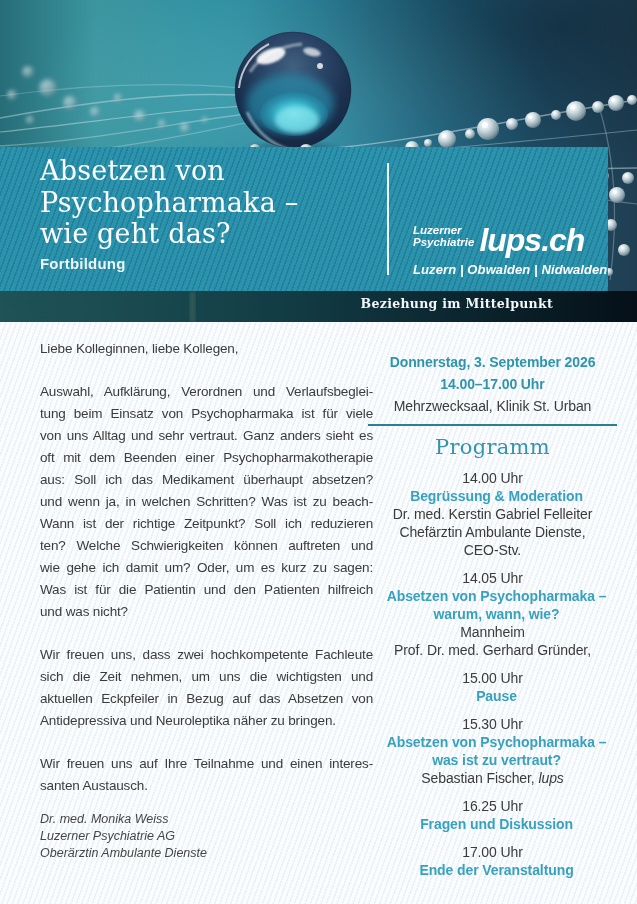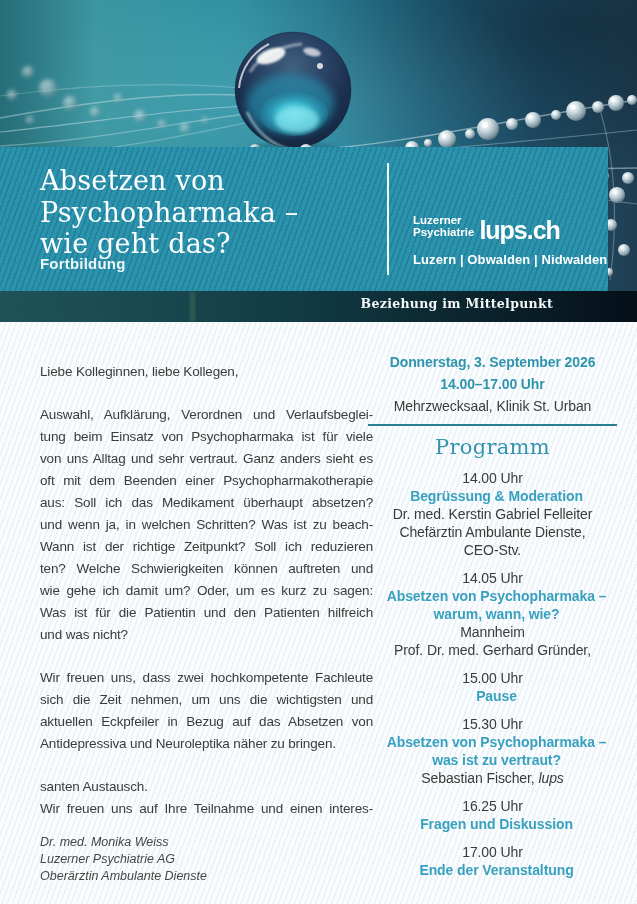--- a/index.html
+++ b/index.html
@@ -16,46 +16,46 @@
   .hero svg { display:block; }
 
   .banner {
     position:absolute; left:0; top:147px; width:608px; height:144px;
     background-color:#2b93ad;
     background-image:repeating-linear-gradient(110deg,
       rgba(12,84,104,.28) 0px, rgba(12,84,104,.28) 1.6px,
       rgba(255,255,255,0) 1.6px, rgba(255,255,255,0) 5.2px);
   }
   .banner-title {
-    position:absolute; left:40px; top:18px;
+    position:absolute; left:40px; top:8px;
     font-family:"DejaVu Serif", serif; font-size:27px; line-height:31.5px;
     color:#fcfeff; letter-spacing:.2px;
   }
   .banner-sub {
     position:absolute; left:40px; top:108px;
     font-size:15px; font-weight:bold; color:#ecf5f7; letter-spacing:.2px;
   }
   .banner-divider {
     position:absolute; left:387px; top:16px; width:2px; height:112px;
     background:rgba(255,255,255,.92);
   }
-  .logo { position:absolute; left:413px; top:68px; color:#ffffff; }
+  .logo { position:absolute; left:413px; top:78px; color:#ffffff; font-style:italic; }
   .logo-top { display:flex; align-items:flex-end; }
   .logo-org { font-size:11.5px; line-height:11.5px; font-weight:bold; padding-bottom:5px; }
-  .logo-brand { font-size:25px; line-height:25px; font-weight:bold; letter-spacing:-1px; margin-left:5px; }
+  .logo-brand { font-size:32px; line-height:25px; font-weight:bold; letter-spacing:-1px; margin-left:5px; }
   .logo-region { margin-top:9px; font-size:13px; font-weight:bold; letter-spacing:.1px; }
 
   .band-text {
     position:absolute; top:296px; right:84px;
     font-family:"DejaVu Serif", serif; font-size:12.5px; font-weight:bold;
     color:#f3f7f8; letter-spacing:.3px;
   }
 
   .letter {
-    position:absolute; left:40px; top:361px; width:333px;
+    position:absolute; left:40px; top:338px; width:333px;
     font-size:13.5px; line-height:22px; letter-spacing:-.15px; color:#3b3b3a;
   }
   .letter .para { margin-top:21px; }
   .jline { text-align:justify; text-align-last:justify; }
   .jline.last { text-align-last:left; }
   .signature { margin-top:14px; font-style:italic; font-size:12.5px; line-height:17px; color:#464645; letter-spacing:0; }
 
   .event-col { position:absolute; left:368px; top:351px; width:249px; font-size:14px;text-align:center; }
   .event-line { line-height:22px; letter-spacing:-.1px; }
   .event-strong { color:#2f95ad; font-weight:bold; }
@@ -265,22 +265,22 @@
         <div class="jline">Was ist für die Patientin und den Patienten hilfreich</div>
         <div class="jline last">und was nicht?</div>
       </div>
     <div class="para">
         <div class="jline">Wir freuen uns, dass zwei hochkompetente Fachleute</div>
         <div class="jline">sich die Zeit nehmen, um uns die wichtigsten und</div>
         <div class="jline">aktuellen Eckpfeiler in Bezug auf das Absetzen von</div>
         <div class="jline last">Antidepressiva und Neuroleptika näher zu bringen.</div>
       </div>
     <div class="para">
+        <div class="jline">Wir freuen uns auf Ihre Teilnahme und einen interes-</div>
         <div class="jline last">santen Austausch.</div>
-        <div class="jline">Wir freuen uns auf Ihre Teilnahme und einen interes-</div>
       </div>
     <div class="signature">
         <div>Dr. med. Monika Weiss</div>
         <div>Luzerner Psychiatrie AG</div>
         <div>Oberärztin Ambulante Dienste</div>
       </div>
   </div>
 
   <div class="event-col">
     <div class="event-line event-strong">Donnerstag, 3. September 2026</div>

